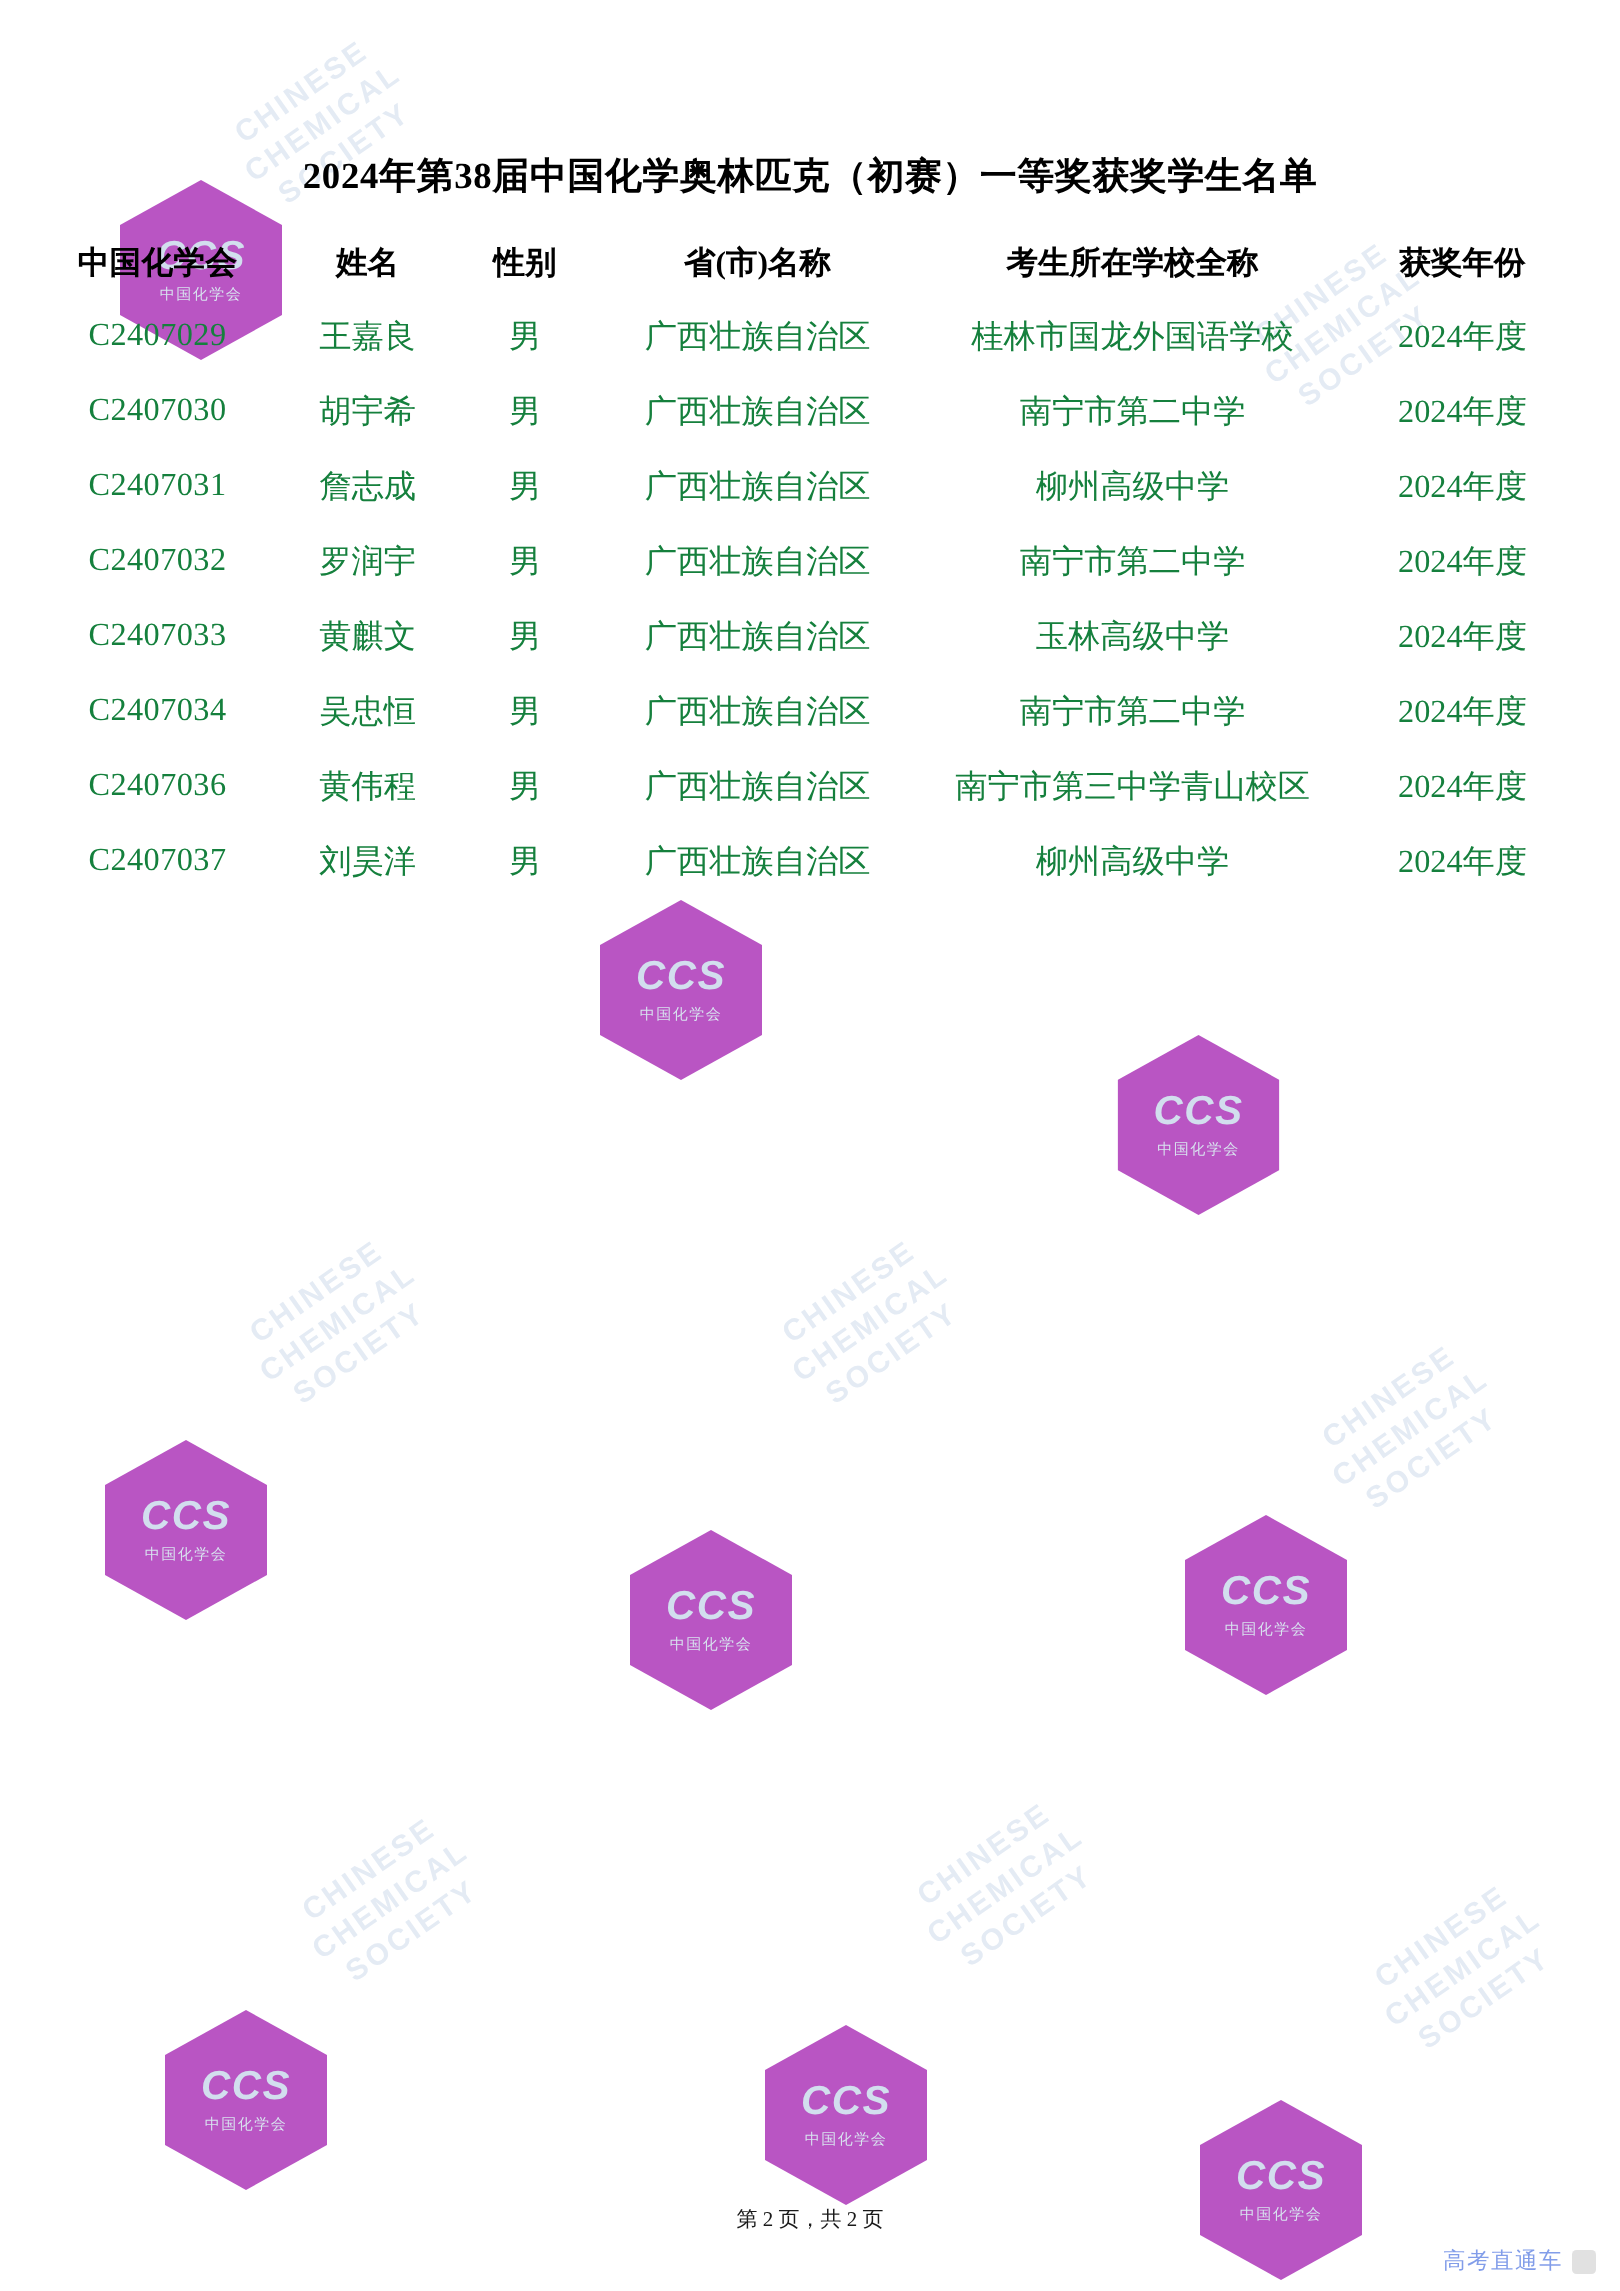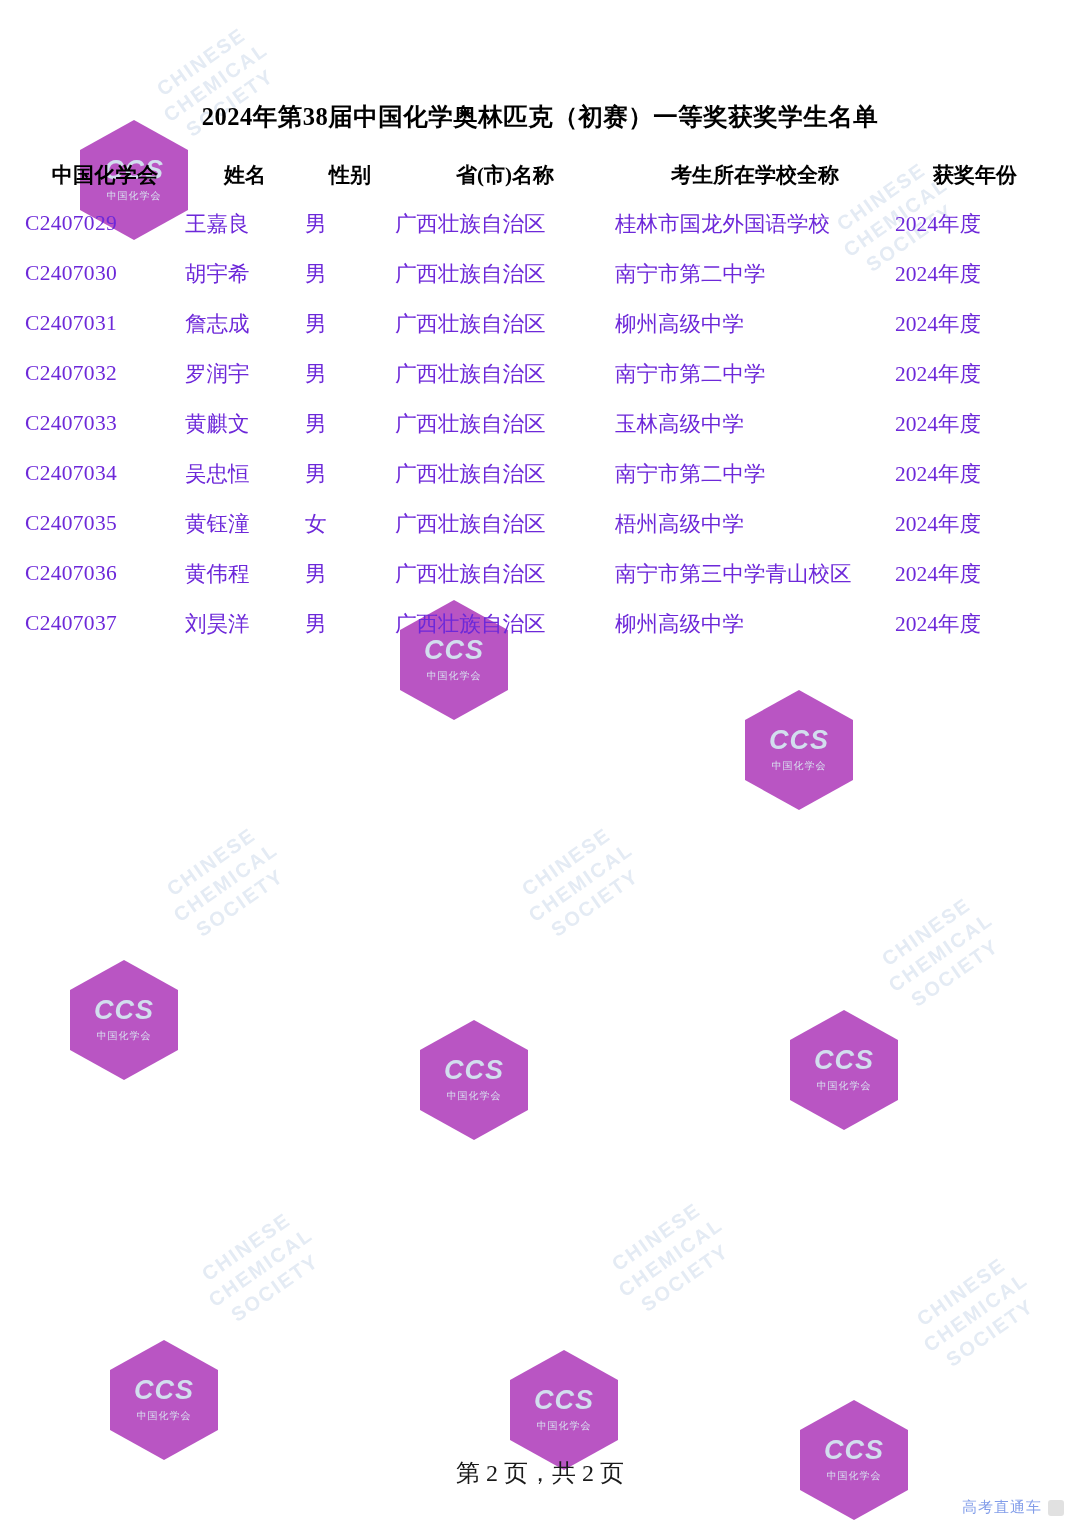--- a/index.html
+++ b/index.html
@@ -89,41 +89,41 @@
   table.roster th {
     font-weight: 700;
     font-size: 21px;
     padding: 6px 0 10px 0;
     text-align: center;
     color: #000;
     white-space: nowrap;
   }
   table.roster td {
     font-size: 21.5px;
-    text-align: left;
+    text-align: center;
     padding: 10px 0 11px 0;
-    color: #6d28d9;
+    color: #15803d;
     white-space: nowrap;
   }
   .col-id    { width: 160px; }
   .col-name  { width: 120px; }
   .col-sex   { width: 90px;  }
   .col-prov  { width: 220px; }
   .col-school{ width: 280px; }
   .col-year  { width: 160px; }
 
   td.cell-id, th.col-id { letter-spacing: .3px; }
 
   .footer {
     position: absolute;
     left: 0;
     right: 0;
     bottom: 38px;
     text-align: center;
-    font-size: 24px;
+    font-size: 14px;
     color: #1a1a1a;
     z-index: 2;
   }
   .brand-badge {
     position: absolute;
     right: 16px;
     bottom: 10px;
     z-index: 3;
     display: flex;
     align-items: center;
@@ -277,28 +277,20 @@
       </tr>
       <tr>
         <td class="cell-id">C2407034</td>
         <td>吴忠恒</td>
         <td>男</td>
         <td>广西壮族自治区</td>
         <td>南宁市第二中学</td>
         <td>2024年度</td>
       </tr>
       <tr>
-        <td class="cell-id">C2407035</td>
-        <td>黄钰潼</td>
-        <td>女</td>
-        <td>广西壮族自治区</td>
-        <td>梧州高级中学</td>
-        <td>2024年度</td>
-      </tr>
-      <tr>
         <td class="cell-id">C2407036</td>
         <td>黄伟程</td>
         <td>男</td>
         <td>广西壮族自治区</td>
         <td>南宁市第三中学青山校区</td>
         <td>2024年度</td>
       </tr>
       <tr>
         <td class="cell-id">C2407037</td>
         <td>刘昊洋</td>

